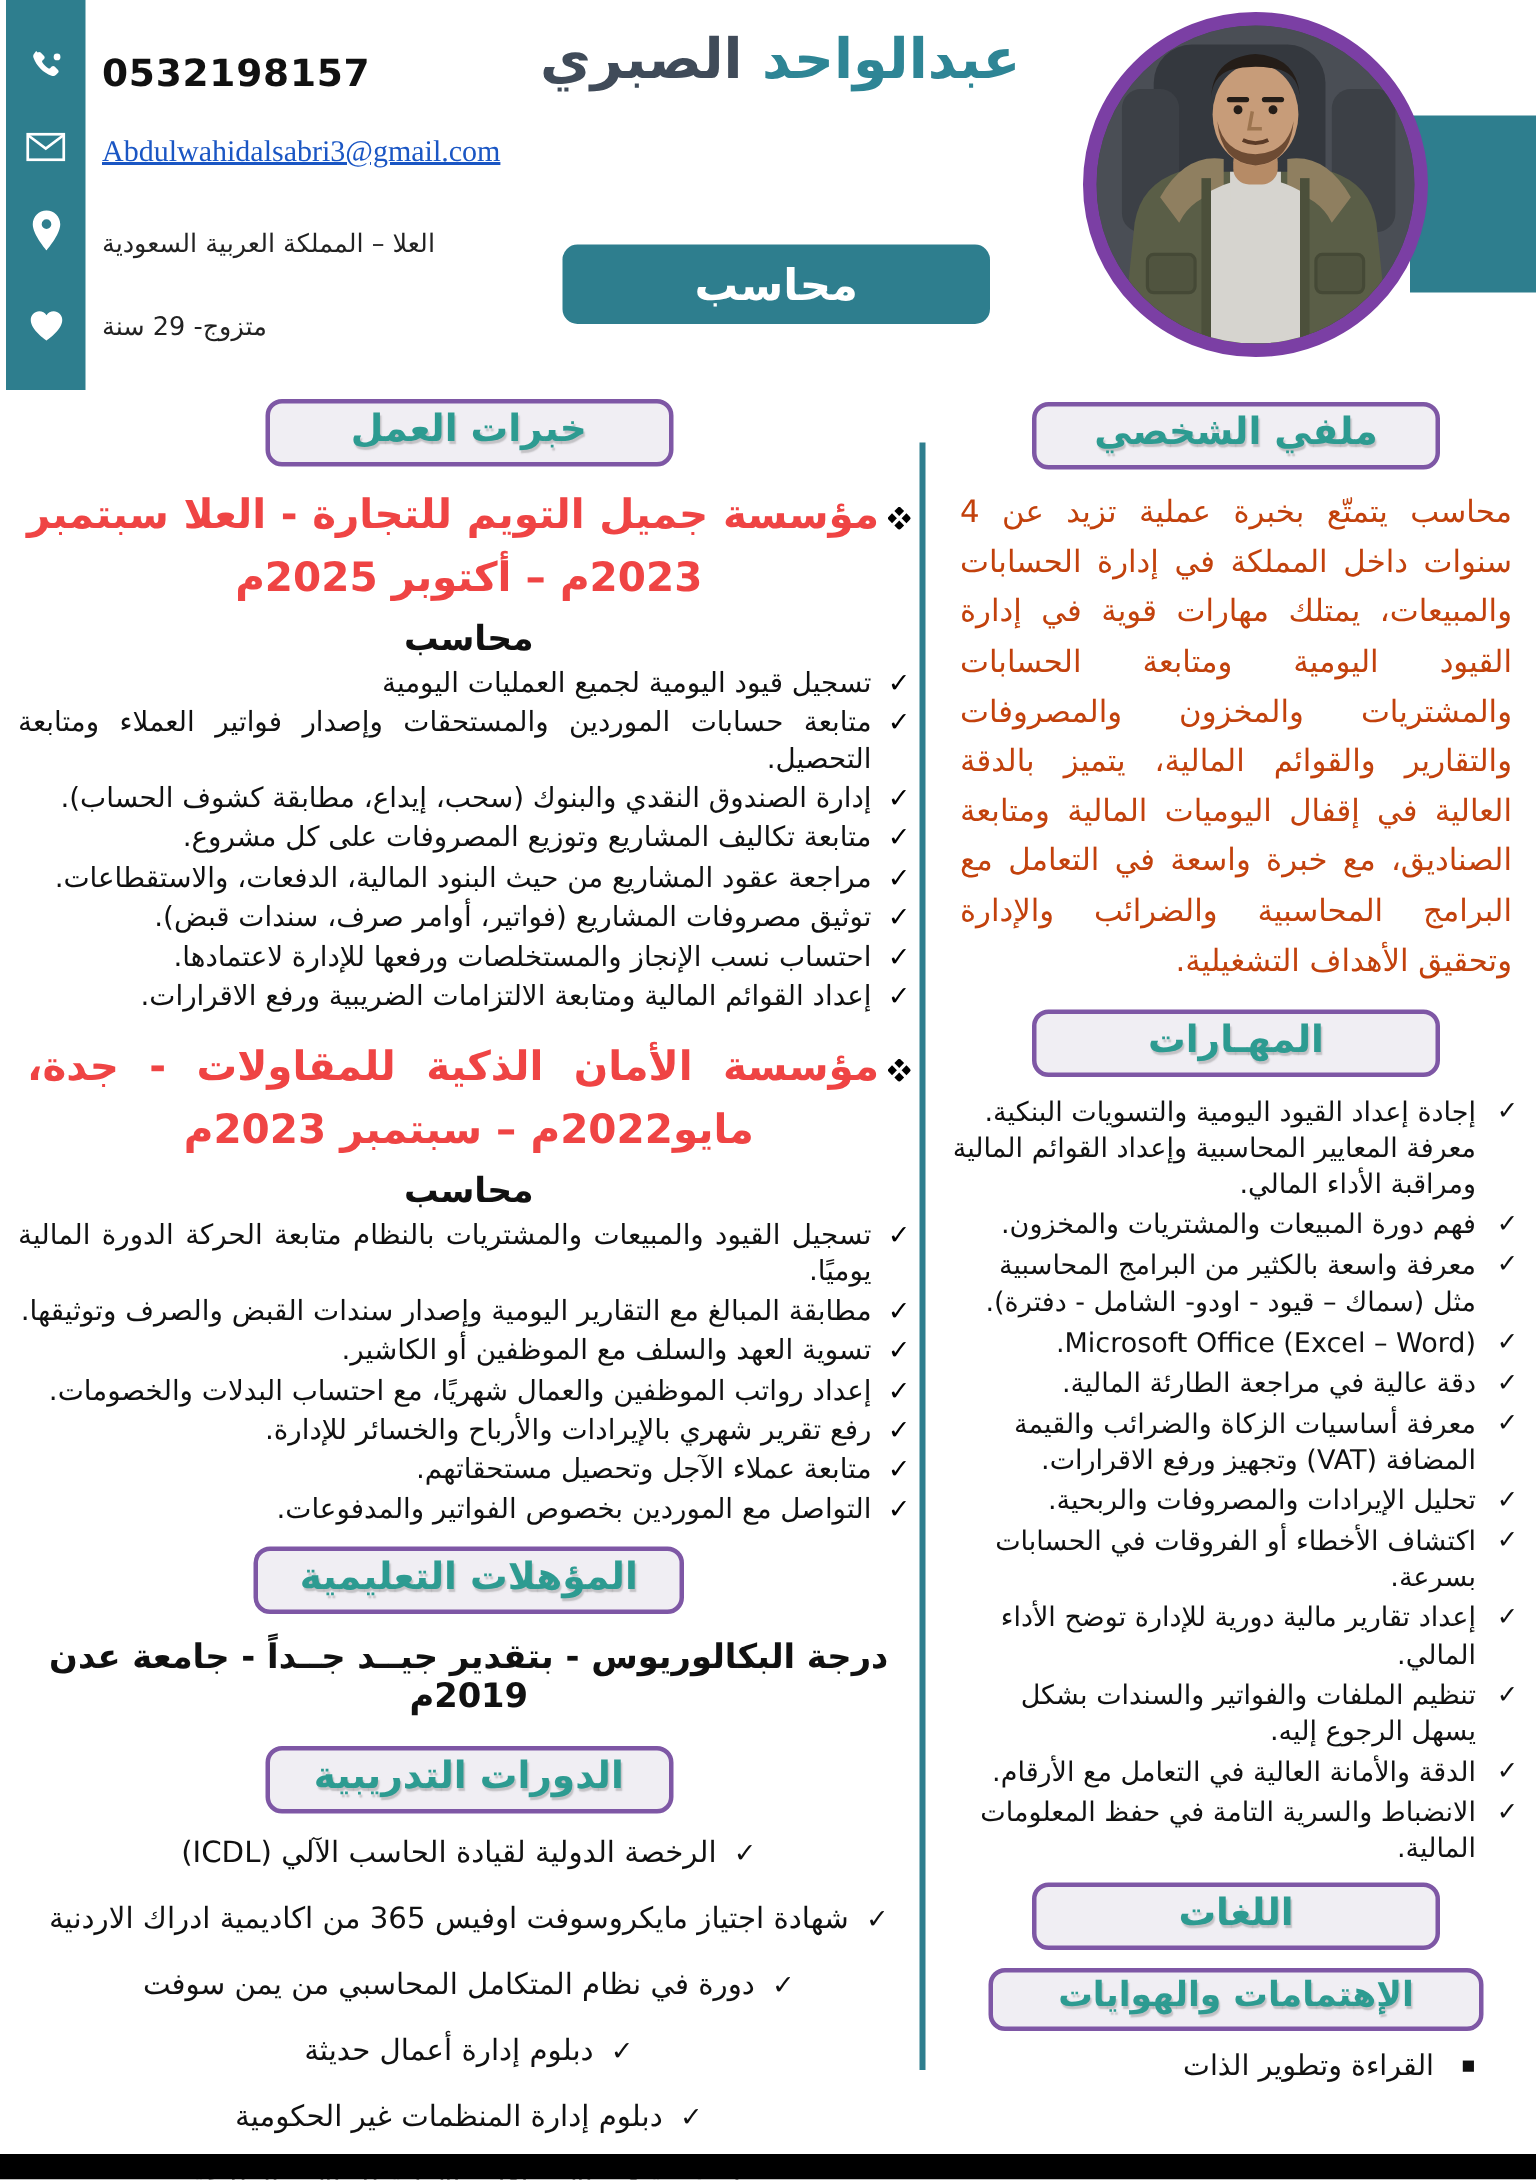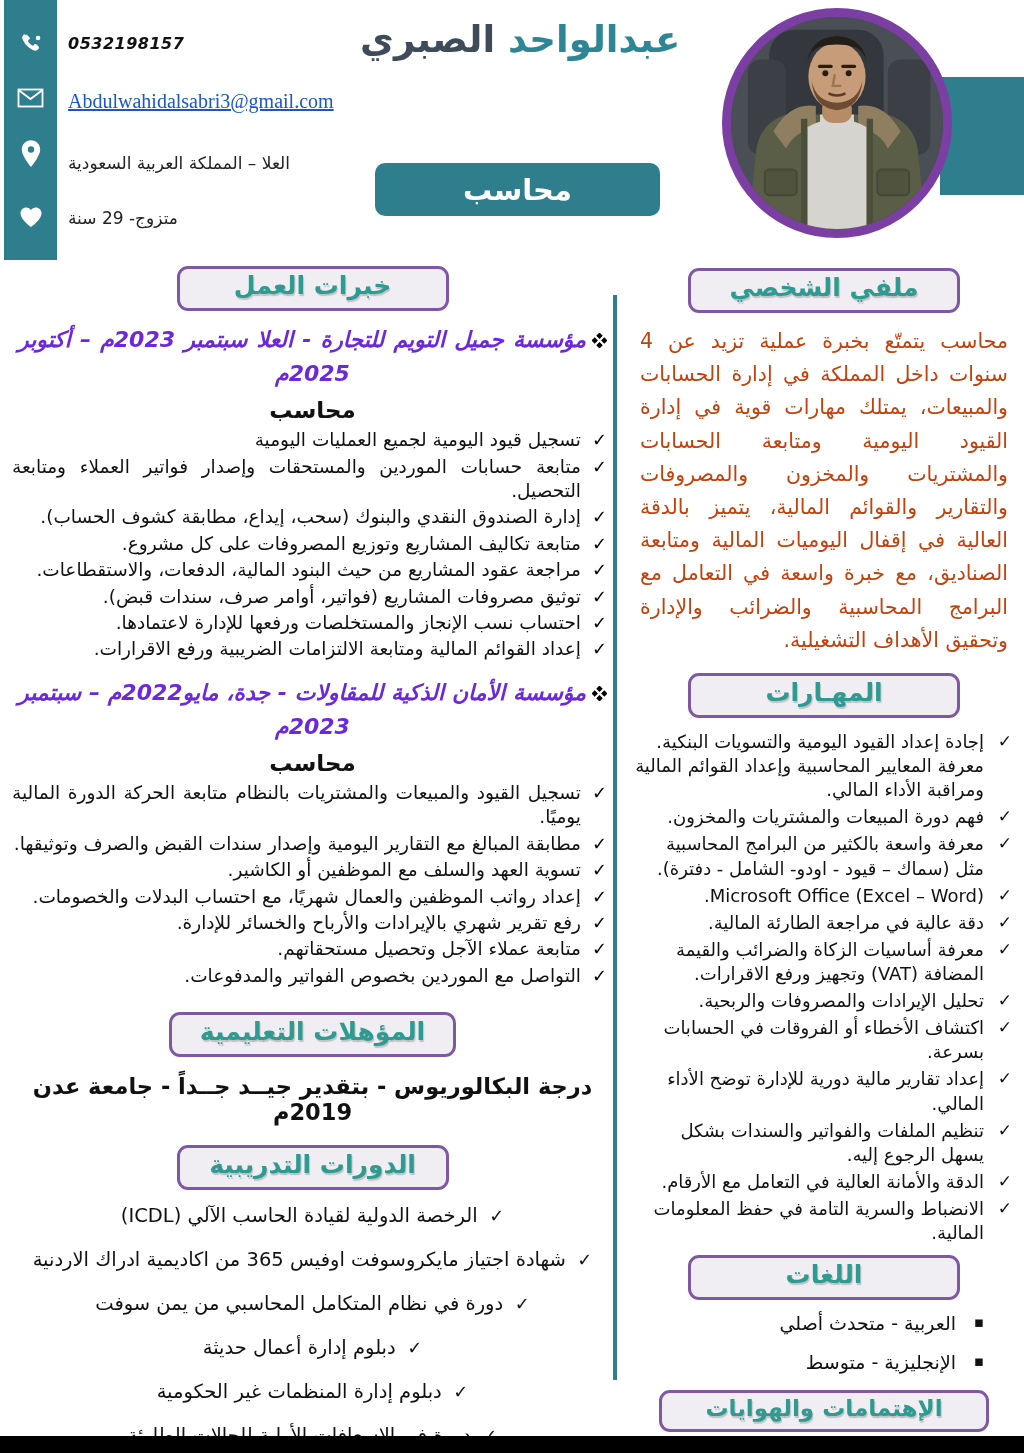--- a/index.html
+++ b/index.html
@@ -11,21 +11,21 @@
   body{
     width:1024px;height:1453px;position:relative;background:#ffffff;overflow:hidden;
     font-family:"DejaVu Sans",sans-serif;color:#111;
   }
   
   .sidebar{position:absolute;left:4px;top:0;width:53px;height:260px;background:var(--teal);}
   .sidebar .ic{position:absolute;left:0;width:53px;text-align:center;color:#fff;}
   .ic svg{display:inline-block;}
   .contact{position:absolute;left:68px;top:0;width:300px;}
   .c-row{position:absolute;left:0;}
-  .phone-val{font-weight:bold;font-size:16px;letter-spacing:.5px;font-family:"DejaVu Sans",sans-serif;font-style:italic;}
+  .phone-val{font-weight:bold;font-size:25px;letter-spacing:.5px;font-family:"DejaVu Sans",sans-serif;}
   .email-val{font-family:"Liberation Serif","DejaVu Serif",serif;font-size:20px;color:var(--link);text-decoration:underline;}
   .ar{direction:rtl;}
   .loc-val,.mar-val{font-size:17px;color:#222;}
   .name{position:absolute;left:360px;top:18px;width:350px;text-align:left;direction:rtl;font-weight:bold;font-size:37px;}
   .name .n1{color:#2e8595;}
   .name .n2{color:var(--dark-name);}
   .title-badge{
     position:absolute;left:375px;top:163px;width:285px;height:53px;background:var(--teal);
     border-radius:10px;color:#fff;font-weight:bold;font-size:29px;display:flex;align-items:center;justify-content:center;direction:rtl;
   }
@@ -42,22 +42,22 @@
     background:var(--hdr-bg);color:var(--teal-text);font-weight:bold;font-size:25px;
     padding:2px 28px 8px;direction:rtl;text-shadow:1px 2px 1px rgba(110,110,110,.35);
   }
   .sec-hdr.wide{min-width:330px;font-size:23px;}
   
   .col-left{position:absolute;left:12px;top:260px;width:601px;direction:rtl;}
   .col-right{position:absolute;left:634px;top:262px;width:380px;direction:rtl;}
   .v-divider{position:absolute;left:613px;top:295px;width:4px;height:1085px;background:var(--teal);}
   
   .job-heading{
-    font-weight:bold;font-size:22px;line-height:1.55;text-align:justify;text-align-last:center;
-    margin:4px 6px 6px;color:#6d28d9;font-style:italic;
+    font-weight:bold;font-size:27px;line-height:1.55;text-align:justify;text-align-last:center;
+    margin:4px 6px 6px;color:#ef4444;
   }
   .diamond{display:inline-block;width:15px;height:15px;margin-left:6px;vertical-align:-1px;}
   .role{text-align:center;font-weight:bold;font-size:23px;margin:2px 0 5px;}
   ul.checks{list-style:none;}
   ul.checks li{
     position:relative;padding-right:32px;font-size:18.5px;line-height:1.32;margin-bottom:2px;text-align:justify;
   }
   ul.checks li::before{content:"\2713";position:absolute;right:6px;top:0;font-size:18px;color:#000;}
   
   .degree{font-weight:bold;font-size:22.5px;text-align:center;margin:16px 0 10px;}
@@ -195,21 +195,21 @@
     <li>تسجيل القيود والمبيعات والمشتريات بالنظام متابعة الحركة الدورة المالية يوميًا.</li>
         <li>مطابقة المبالغ مع التقارير اليومية وإصدار سندات القبض والصرف وتوثيقها.</li>
         <li>تسوية العهد والسلف مع الموظفين أو الكاشير.</li>
         <li>إعداد رواتب الموظفين والعمال شهريًا، مع احتساب البدلات والخصومات.</li>
         <li>رفع تقرير شهري بالإيرادات والأرباح والخسائر للإدارة.</li>
         <li>متابعة عملاء الآجل وتحصيل مستحقاتهم.</li>
         <li>التواصل مع الموردين بخصوص الفواتير والمدفوعات.</li>
       </ul>
   </div>
 
-  <div class="hdr-wrap" style="margin-top:24px"><span class="sec-hdr">المؤهلات التعليمية</span></div>
+  <div class="hdr-wrap" style="margin-top:12px"><span class="sec-hdr">المؤهلات التعليمية</span></div>
   <div class="degree">درجة البكالوريوس - بتقدير جيــد جــداً - جامعة عدن 2019م</div>
 
   <div class="hdr-wrap" style="margin-top:20px"><span class="sec-hdr">الدورات التدريبية</span></div>
   <ul class="courses">
 
   <li>الرخصة الدولية لقيادة الحاسب الآلي (ICDL)</li>
       <li>شهادة اجتياز مايكروسوفت اوفيس 365 من اكاديمية ادراك الاردنية</li>
       <li>دورة في نظام المتكامل المحاسبي من يمن سوفت</li>
       <li>دبلوم إدارة أعمال حديثة</li>
       <li>دبلوم إدارة المنظمات غير الحكومية</li>
@@ -235,25 +235,20 @@
       <li>معرفة أساسيات الزكاة والضرائب والقيمة المضافة (VAT) وتجهيز ورفع الاقرارات.</li>
       <li>تحليل الإيرادات والمصروفات والربحية.</li>
       <li>اكتشاف الأخطاء أو الفروقات في الحسابات بسرعة.</li>
       <li>إعداد تقارير مالية دورية للإدارة توضح الأداء المالي.</li>
       <li>تنظيم الملفات والفواتير والسندات بشكل يسهل الرجوع إليه.</li>
       <li>الدقة والأمانة العالية في التعامل مع الأرقام.</li>
       <li>الانضباط والسرية التامة في حفظ المعلومات المالية.</li>
     </ul>
 
   <div class="hdr-wrap" style="margin-top:10px"><span class="sec-hdr">اللغات</span></div>
-  <ul class="squares">
-
-  <li>العربية - متحدث أصلي</li>
-      <li>الإنجليزية - متوسط</li>
-    </ul>
 
   <div class="hdr-wrap" style="margin-top:4px"><span class="sec-hdr wide">الإهتمامات والهوايات</span></div>
   <ul class="squares">
 
   <li>القراءة وتطوير الذات</li>
     </ul>
 </div>
 
 <div class="footer-bar"></div>
 

